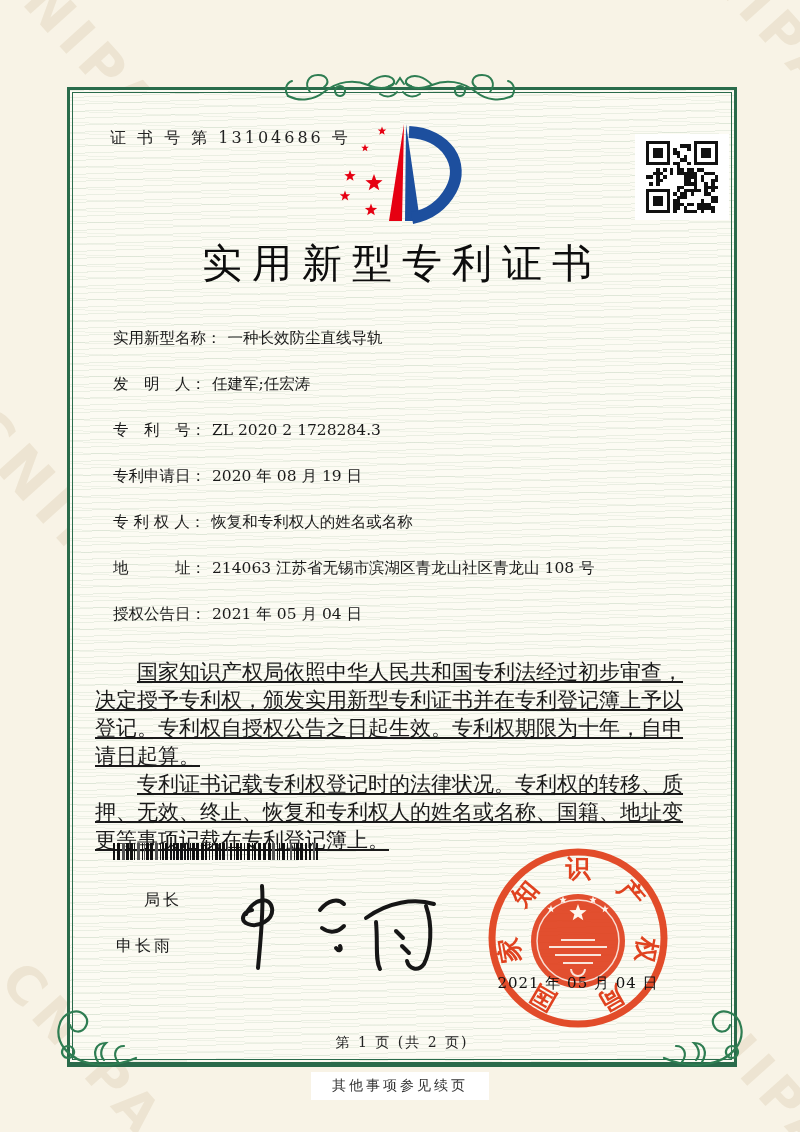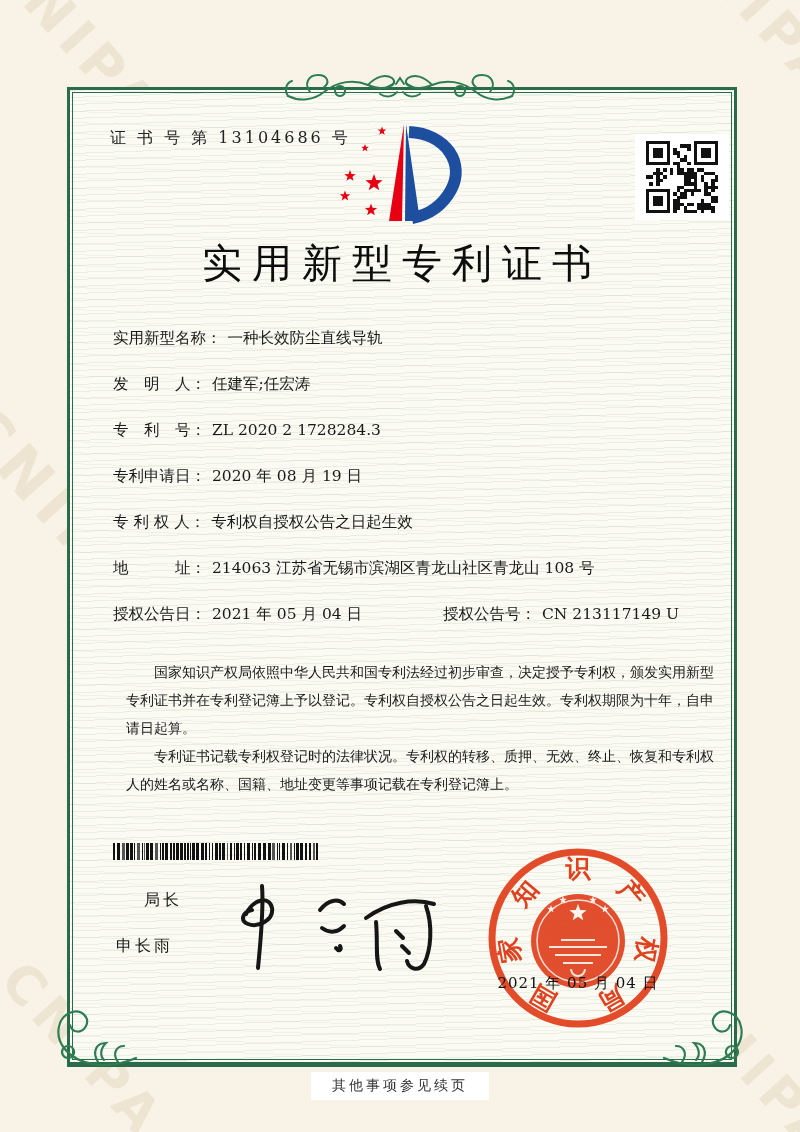--- a/index.html
+++ b/index.html
@@ -28,22 +28,22 @@
   .qr-box{position:absolute;left:565px;top:44px;width:94px;height:86px;background:#ffffff;
           display:flex;align-items:center;justify-content:center;}
   .cert-title{position:absolute;left:0;top:146px;width:100%;text-align:center;
           font-size:40px;font-weight:normal;letter-spacing:10px;color:#0d0d0d;}
   .fields{position:absolute;left:43px;top:225px;width:590px;font-size:15.5px;}
   .field-row{height:46px;line-height:46px;white-space:nowrap;}
   .field-label{color:#1a1a1a;}
   .field-value{margin-left:6px;}
   .grant-row{position:relative;}
   .grant-pair2{position:absolute;left:330px;top:0;}
-  .paras{position:absolute;left:56px;top:568px;width:588px;font-size:14px;
-         line-height:28px;text-align:justify;}
+  .paras{position:absolute;left:25px;top:568px;width:588px;font-size:21px;
+         line-height:28px;text-align:justify;text-decoration:underline;}
   .paras p{margin:0;text-indent:2em;}
   .barcode{position:absolute;left:43px;top:753px;}
   .sig-title{position:absolute;left:46px;top:800px;font-size:16px;letter-spacing:3px;margin-left:28px;}
   .sig-name{position:absolute;left:46px;top:846px;font-size:16px;letter-spacing:3px;text-align:center;}
   .signature{position:absolute;left:148px;top:786px;}
   .seal{position:absolute;left:413px;top:753px;width:190px;height:190px;}
   .seal-date{position:absolute;left:413px;top:884px;width:190px;text-align:center;
              font-size:15px;color:#111;letter-spacing:1px;z-index:5;}
   .page-info{position:absolute;left:0;top:944px;width:100%;text-align:center;
              font-size:14px;letter-spacing:2px;color:#222;}
@@ -228,30 +228,27 @@
         <div class="field-row">
           <span class="field-label">发　明　人：</span><span class="field-value">任建军;任宏涛</span>
         </div>
         <div class="field-row">
           <span class="field-label">专　利　号：</span><span class="field-value">ZL 2020 2 1728284.3</span>
         </div>
         <div class="field-row">
           <span class="field-label">专利申请日：</span><span class="field-value">2020 年 08 月 19 日</span>
         </div>
         <div class="field-row">
-          <span class="field-label">专 利 权 人：</span><span class="field-value">专利权自授权公告之日起生效</span>
+          <span class="field-label">专 利 权 人：</span><span class="field-value">恢复和专利权人的姓名或名称</span>
         </div>
         <div class="field-row">
           <span class="field-label">地　　　址：</span><span class="field-value">214063 江苏省无锡市滨湖区青龙山社区青龙山 108 号</span>
         </div>
         <div class="field-row grant-row">
           <span class="field-label">授权公告日：</span><span class="field-value">2021 年 05 月 04 日</span>
-          <span class="grant-pair2">
-            <span class="field-label">授权公告号：</span><span class="field-value">CN 213117149 U</span>
-          </span>
         </div>
       </div>
 
       <div class="paras">
         <p>国家知识产权局依照中华人民共和国专利法经过初步审查，决定授予专利权，颁发实用新型专利证书并在专利登记簿上予以登记。专利权自授权公告之日起生效。专利权期限为十年，自申请日起算。</p>
         <p>专利证书记载专利权登记时的法律状况。专利权的转移、质押、无效、终止、恢复和专利权人的姓名或名称、国籍、地址变更等事项记载在专利登记簿上。</p>
       </div>
 
       <svg id="barcode" class="barcode" width="208" height="17" viewBox="0 0 208 17" shape-rendering="crispEdges">
           <rect x="0" y="0" width="2" height="17" fill="#111111"></rect>
@@ -354,20 +351,21 @@
             <path d="M66,104 L124,104"></path>
             <path d="M72,112 L118,112"></path>
             <path d="M78,97 L112,97"></path>
             <path d="M80,120 L110,120"></path>
             <path d="M88,126 a7,7 0 1 0 14,0"></path>
           </g>
         </g>
       </svg>
       <div class="seal-date">2021 年 05 月 04 日</div>
 
+      <div class="page-info">第 1 页 (共 2 页)</div>
     </div>
   </div>
 
   <svg class="dragon-ornament" width="240" height="56" viewBox="0 0 240 56">
     <g fill="none" stroke="#2e7d52" stroke-width="2" stroke-linecap="round">
       <g>
         <path d="M8,42 C20,48 34,46 44,38 C58,27 74,25 88,31 C100,36 108,35 114,29"></path>
         <path d="M88,31 C96,22 106,20 112,24 C116,27 114,32 109,32"></path>
         <path d="M30,38 C24,30 28,21 38,21 C48,21 50,29 44,33"></path>
         <path d="M8,42 C4,36 6,29 12,27"></path>

